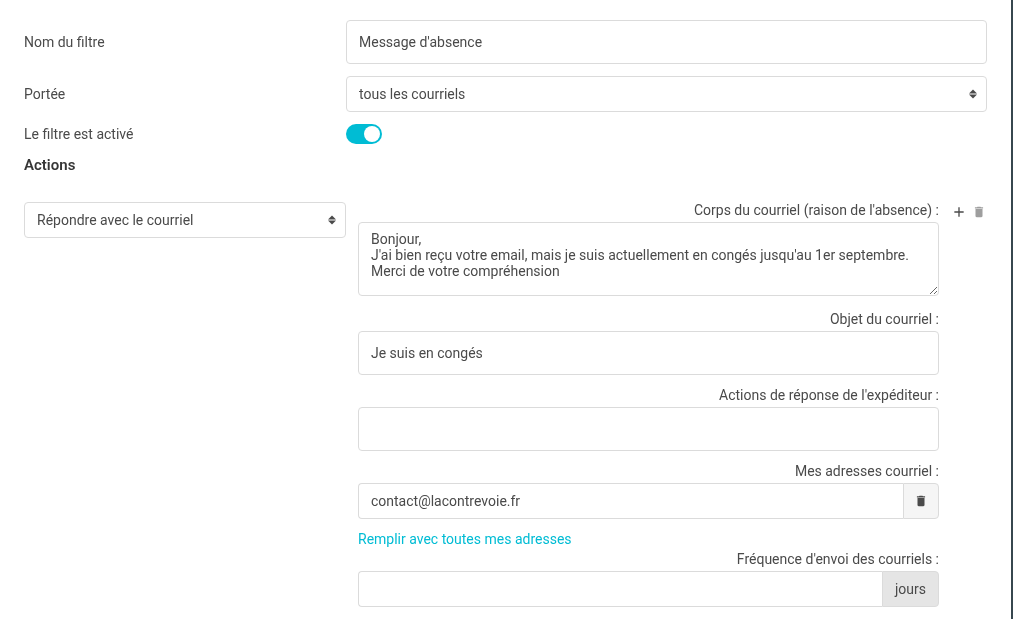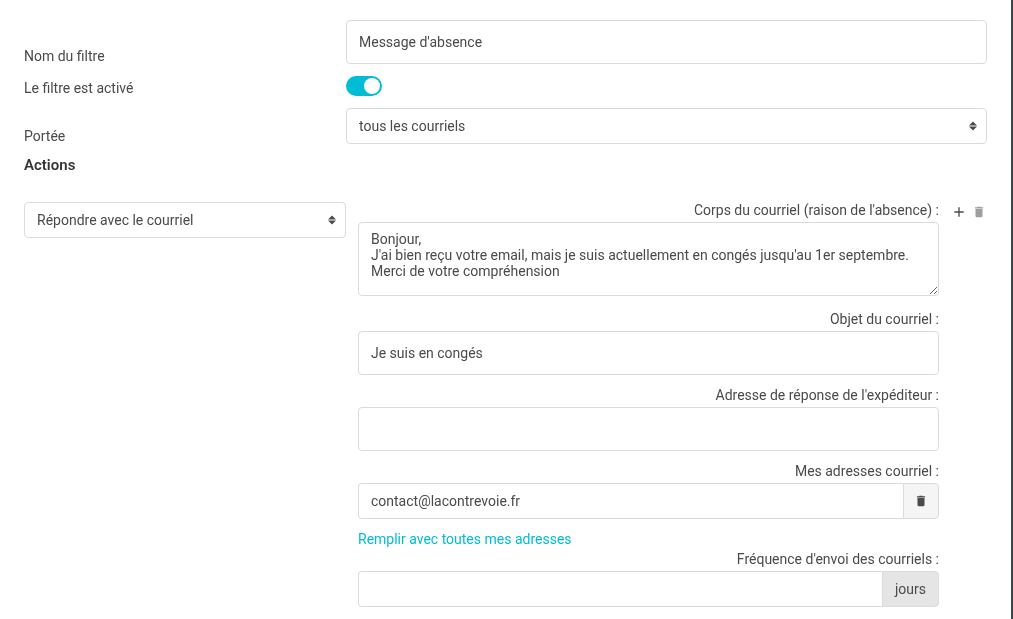--- a/index.html
+++ b/index.html
@@ -10,21 +10,21 @@
       background: #fff;
       padding: 0;
     }
     .container {
       padding: 20px 24px;
       max-width: 1013px;
       border-right: 2px solid #37474f;
     }
     .form-row {
       display: flex;
-      align-items: flex-end;
+      align-items: center;
       margin-bottom: 12px;
     }
     .label-col {
       width: 322px;
       flex-shrink: 0;
       color: #4a4a4a;
       padding-right: 12px;
     }
     .input-col {
       flex: 1;
@@ -203,47 +203,47 @@
   </style>
 </head>
 <body>
 
 <div class="container">
 
   <div class="form-row">
     <div class="label-col">Nom du filtre</div>
     <div class="input-col">
       <input type="text" class="text-input" value="Message d'absence" style="">
-    </div>
-  </div>
-
-  <div class="form-row">
-    <div class="label-col">Le filtre est activé</div>
-    <div class="input-col">
-      <div class="toggle">
-        <div class="toggle-knob"></div>
-      </div>
     </div>
   </div>
 
   <div class="form-row">
     <div class="label-col">Portée</div>
     <div class="input-col">
       <div class="select-wrap">
         <select class="select">
           <option>tous les courriels</option>
         </select>
         <div class="select-arrows">
           <div class="arrow-up"></div>
           <div class="arrow-down"></div>
         </div>
       </div>
     </div>
   </div>
 
+  <div class="form-row">
+    <div class="label-col">Le filtre est activé</div>
+    <div class="input-col">
+      <div class="toggle">
+        <div class="toggle-knob"></div>
+      </div>
+    </div>
+  </div>
+
   <div class="section-header">Actions</div>
 
   <div class="actions-row">
     <div class="action-select-col">
       <div class="select-wrap">
         <select class="select">
           <option>Répondre avec le courriel</option>
         </select>
         <div class="select-arrows">
           <div class="arrow-up"></div>
@@ -260,21 +260,21 @@
 J'ai bien reçu votre email, mais je suis actuellement en congés jusqu'au 1er septembre.
 Merci de votre compréhension</textarea>
       </div>
 
       <div class="field-group">
         <label class="field-label">Objet du courriel :</label>
         <input type="text" class="text-input" value="Je suis en congés" style="">
       </div>
 
       <div class="field-group">
-        <label class="field-label">Adresse de réponse de l'expéditeur :</label>
+        <label class="field-label">Actions de réponse de l'expéditeur :</label>
         <input type="text" class="text-input" value="" style="">
       </div>
 
       <div class="field-group">
         <label class="field-label">Mes adresses courriel :</label>
         <div class="input-with-addon">
           <input type="text" class="text-input-main" value="contact@lacontrevoie.fr" style="">
           <button class="addon-btn">
             <span>
               <svg width="14" height="14" viewBox="0 0 24 24" fill="currentColor">

